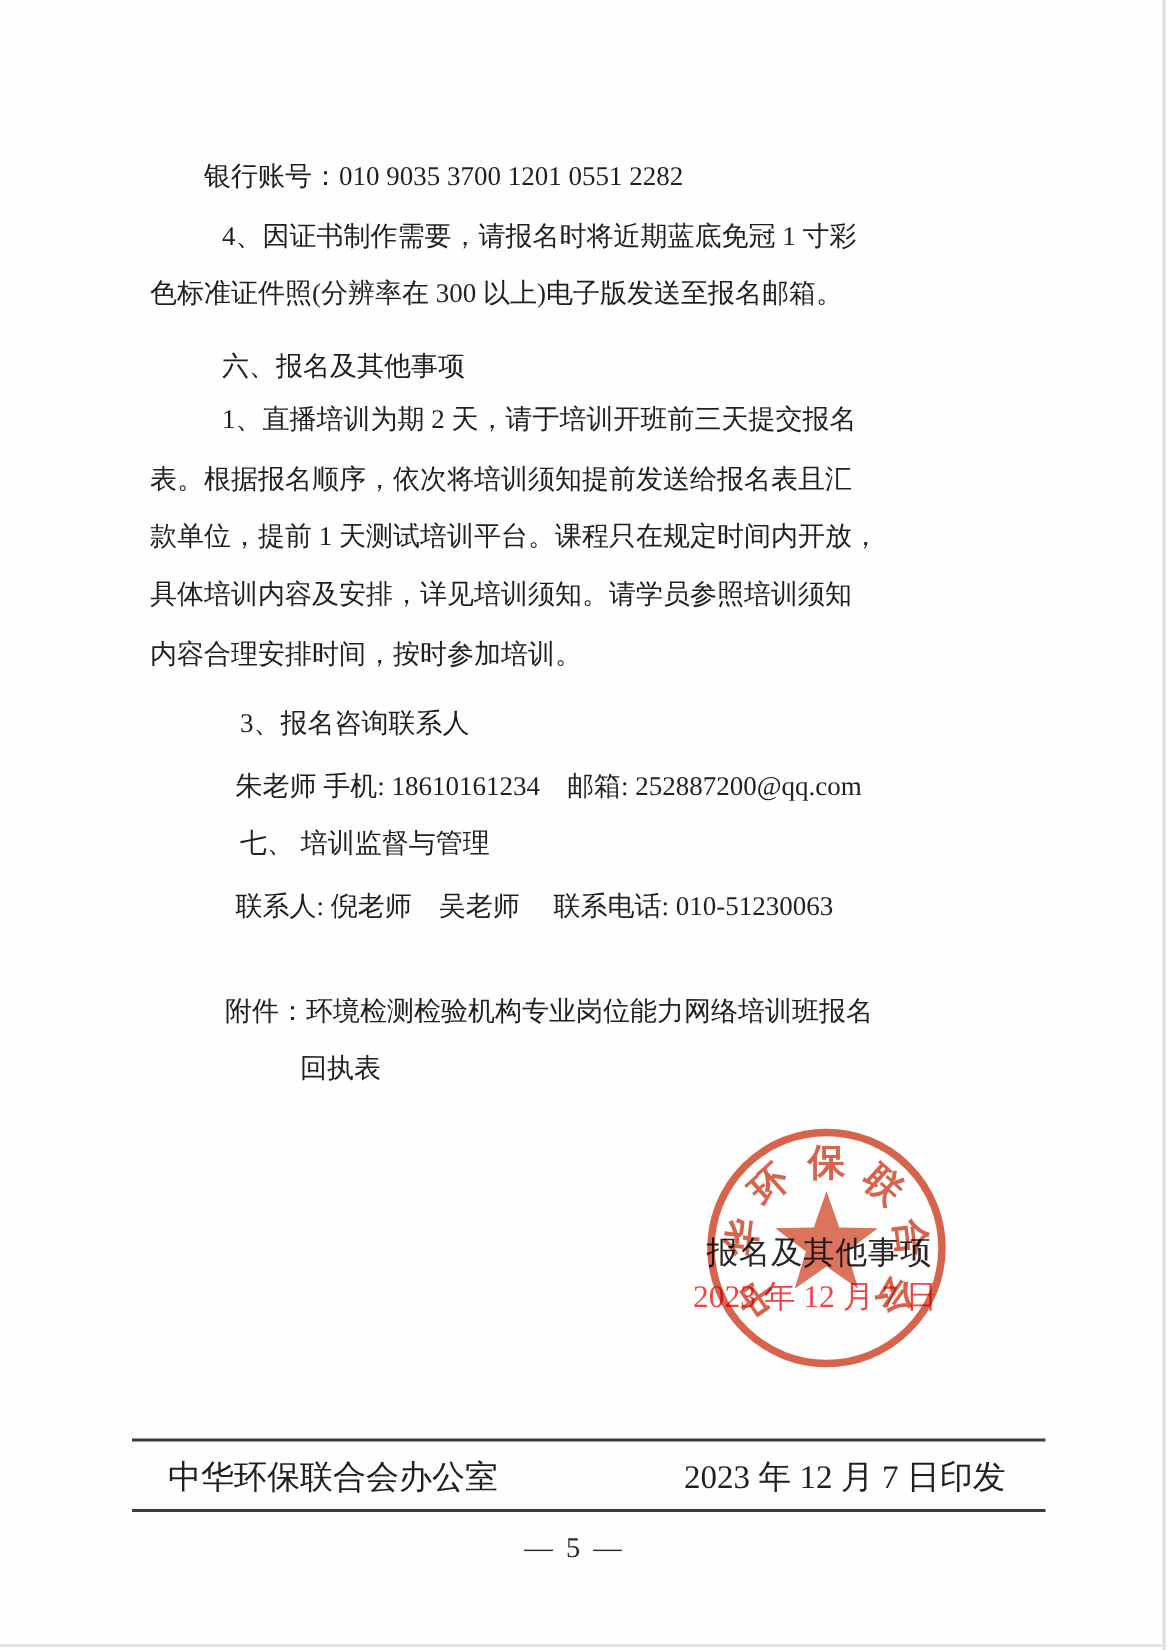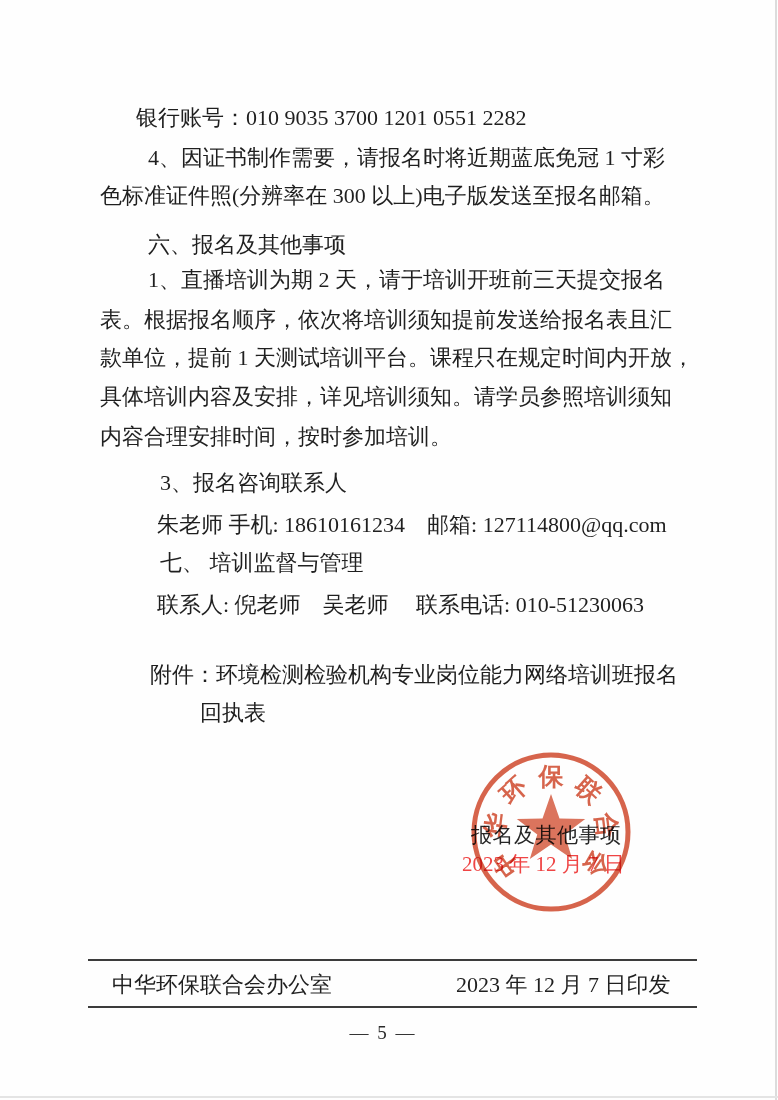--- a/index.html
+++ b/index.html
@@ -3,21 +3,21 @@
 <meta charset="utf-8">
 <style>
   :root { --seal: #cf4527; --ink: #1f1f1f; }
   html,body { margin:0; padding:0; }
   body {
     width:778px; height:1100px; background:#fefefe; position:relative; overflow:hidden;
     font-family:"Liberation Serif","DejaVu Serif",serif; color:var(--ink);
   }
   .page { position:absolute; inset:0; }
   .line {
-    position:absolute; font-size:22px; line-height:27px; white-space:pre; color:var(--ink);
+    position:absolute; font-size:18px; line-height:27px; white-space:pre; color:var(--ink);
   }
   .l0  { left:136px; top:104px; }
   .l1  { left:148px; top:144px; }
   .l2  { left:100px; top:182px; }
   .l3  { left:148px; top:219px;margin-top:12px; }
   .l4  { left:148px; top:266px; }
   .l5  { left:100px; top:306px; }
   .l6  { left:100px; top:344px; }
   .l7  { left:100px; top:383px; }
   .l8  { left:100px; top:423px; }
@@ -58,21 +58,21 @@
   <div class="line l0">银行账号：010 9035 3700 1201 0551 2282</div>
   <div class="line l1">4、因证书制作需要，请报名时将近期蓝底免冠 1 寸彩</div>
   <div class="line l2">色标准证件照(分辨率在 300 以上)电子版发送至报名邮箱。</div>
   <div class="line l3">六、报名及其他事项</div>
   <div class="line l4">1、直播培训为期 2 天，请于培训开班前三天提交报名</div>
   <div class="line l5">表。根据报名顺序，依次将培训须知提前发送给报名表且汇</div>
   <div class="line l6">款单位，提前 1 天测试培训平台。课程只在规定时间内开放，</div>
   <div class="line l8">内容合理安排时间，按时参加培训。</div>
   <div class="line l7">具体培训内容及安排，详见培训须知。请学员参照培训须知</div>
   <div class="line l9">3、报名咨询联系人</div>
-  <div class="line l10">朱老师 手机: 18610161234    邮箱: 127114800@qq.com</div>
+  <div class="line l10">朱老师 手机: 18610161234    邮箱: 252887200@qq.com</div>
   <div class="line l11">七、 培训监督与管理</div>
   <div class="line l12">联系人: 倪老师    吴老师     联系电话: 010-51230063</div>
   <div class="line l13">附件：环境检测检验机构专业岗位能力网络培训班报名</div>
   <div class="line l14">回执表</div>
 
   <div class="stamp-org">报名及其他事项</div>
   <div class="stamp-date">2023 年 12 月 7 日</div>
 
   <svg class="seal" width="230" height="190" viewBox="0 0 230 190" aria-hidden="true">
     <circle class="ring" cx="111" cy="92" r="77"></circle>

